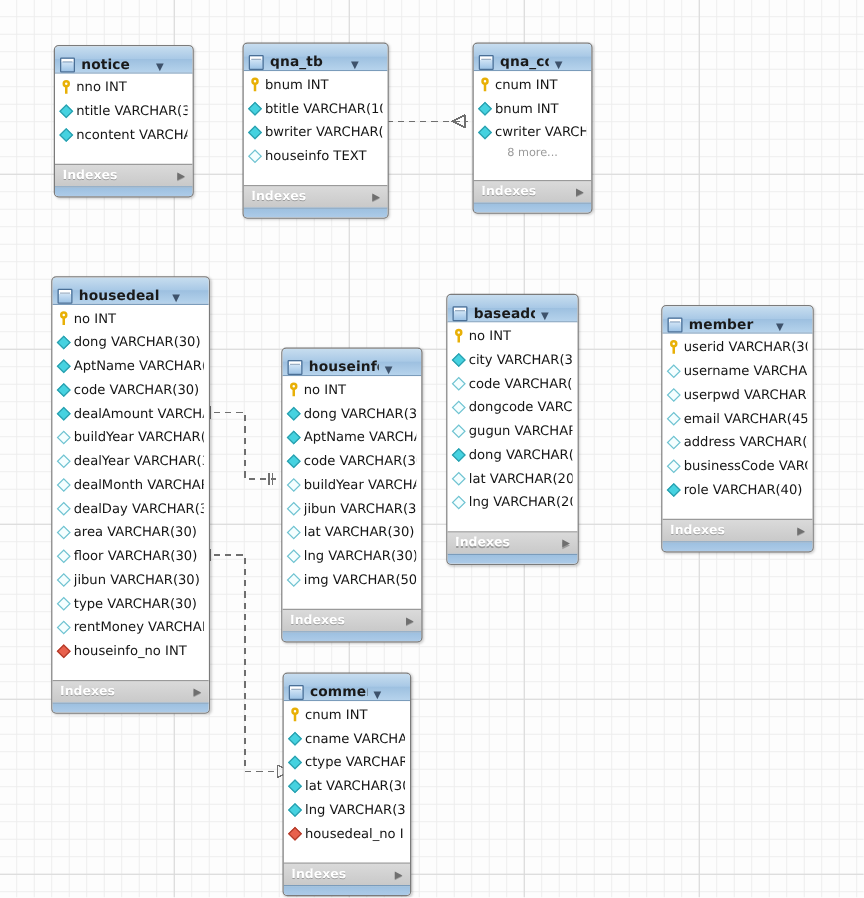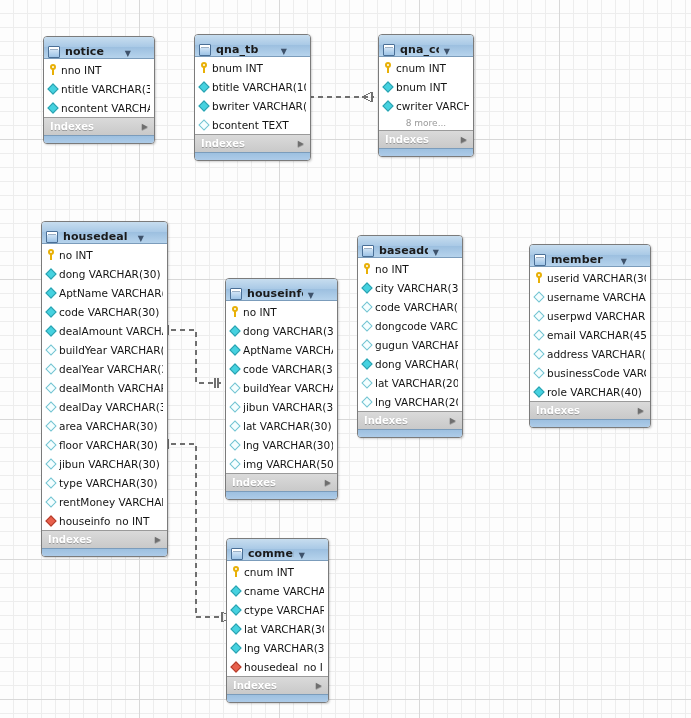--- a/index.html
+++ b/index.html
@@ -55,21 +55,21 @@
   .tbl-name{
     flex:1 1 auto;
     font-size:11px;font-weight:bold;color:#1a1a1a;
     white-space:nowrap;overflow:hidden;
     letter-spacing:.1px;
   }
   .tbl-caret{
     flex:0 0 auto;
     font-size:8px;color:#3e526b;line-height:1;
   }
-  .tbl-cols{background:#fff;padding:1px 0 0 0;}
+  .tbl-cols{background:#fff;padding:1px 0 14px 0;}
   .col{
     height:19px;
     display:flex;align-items:center;
     padding:0 4px 0 5px;
     font-size:10.5px;color:#141414;
     white-space:nowrap;
   }
   .col-more{
     height:15px;display:flex;align-items:center;justify-content:center;
     font-size:9px;color:#9a9a9a;
@@ -192,21 +192,21 @@
         <div class="col">
           <span class="ic ic-d filled"></span>
           <span class="col-text">btitle VARCHAR(100)</span>
         </div>
         <div class="col">
           <span class="ic ic-d filled"></span>
           <span class="col-text">bwriter VARCHAR(50)</span>
         </div>
         <div class="col">
           <span class="ic ic-d hollow"></span>
-          <span class="col-text">bcontent TEXT</span>
+          <span class="col-text">houseinfo TEXT</span>
         </div>
       </div>
       <div class="tbl-idx">
         <span>Indexes</span>
         <span class="idx-caret">▶</span>
       </div>
       <div class="tbl-foot"></div>
     </div>
     <div class="tbl" style="left: 378px; top: 34px; width: 96px;">
       <div class="tbl-title">

